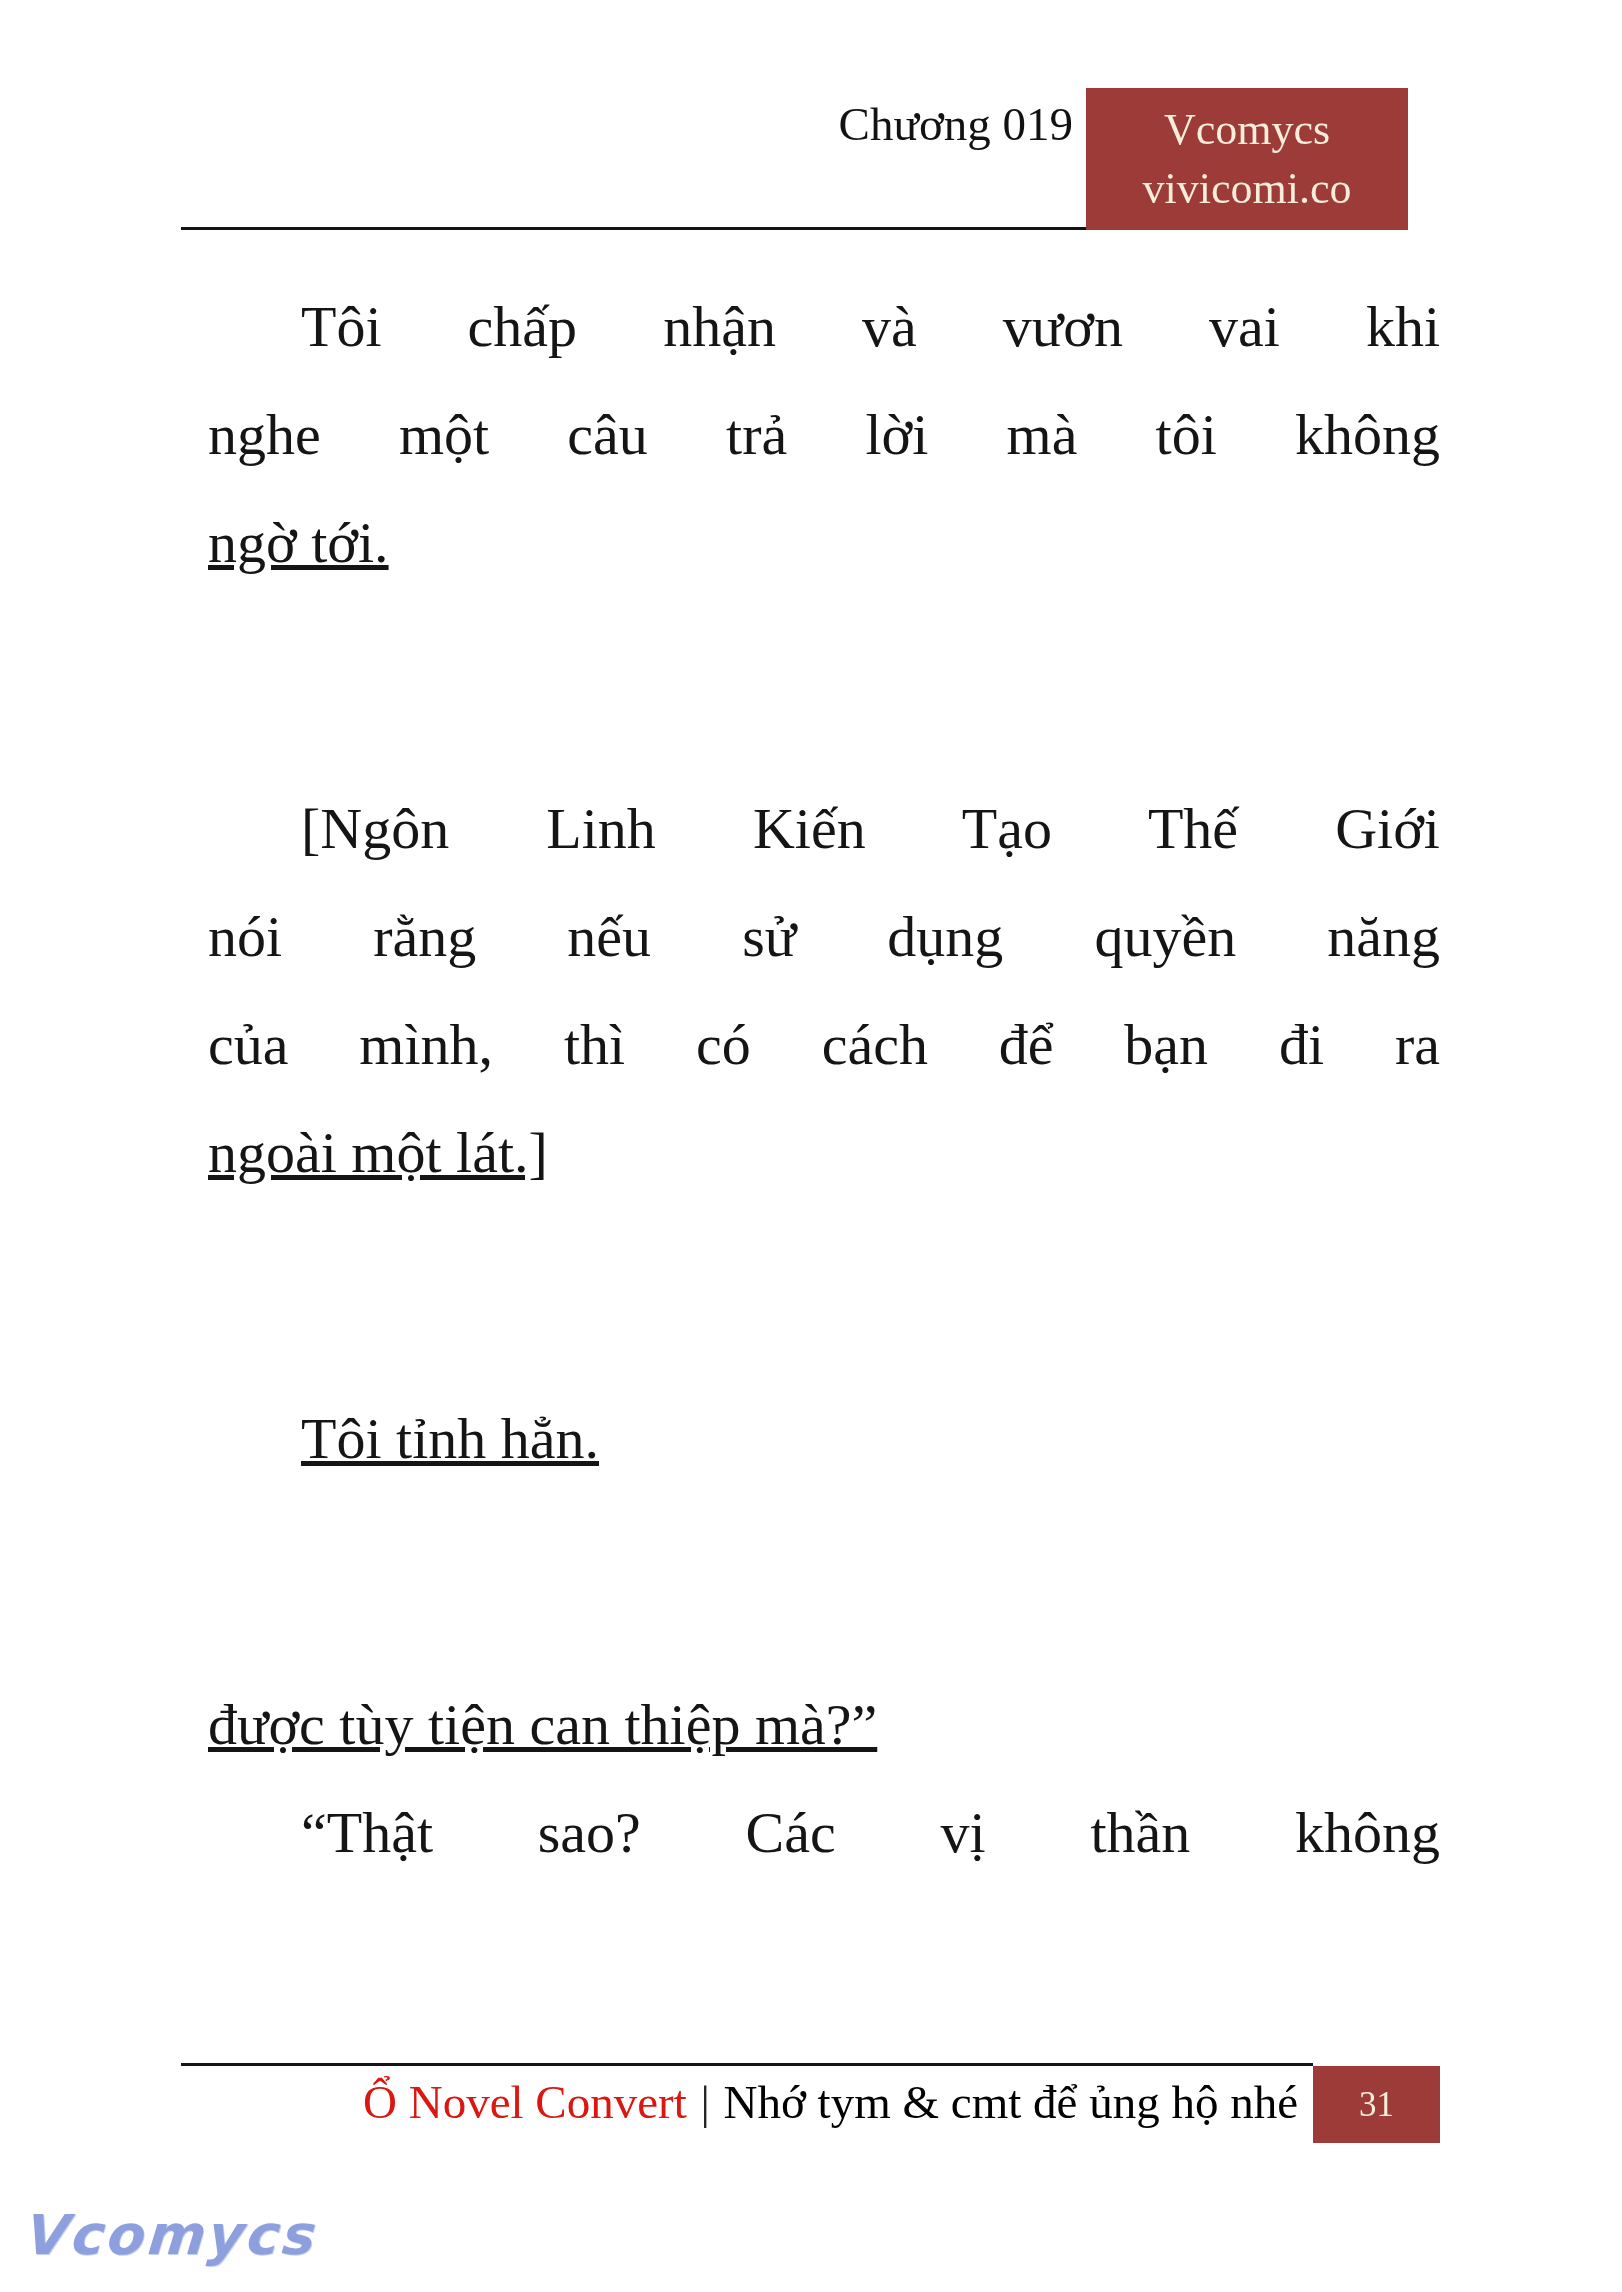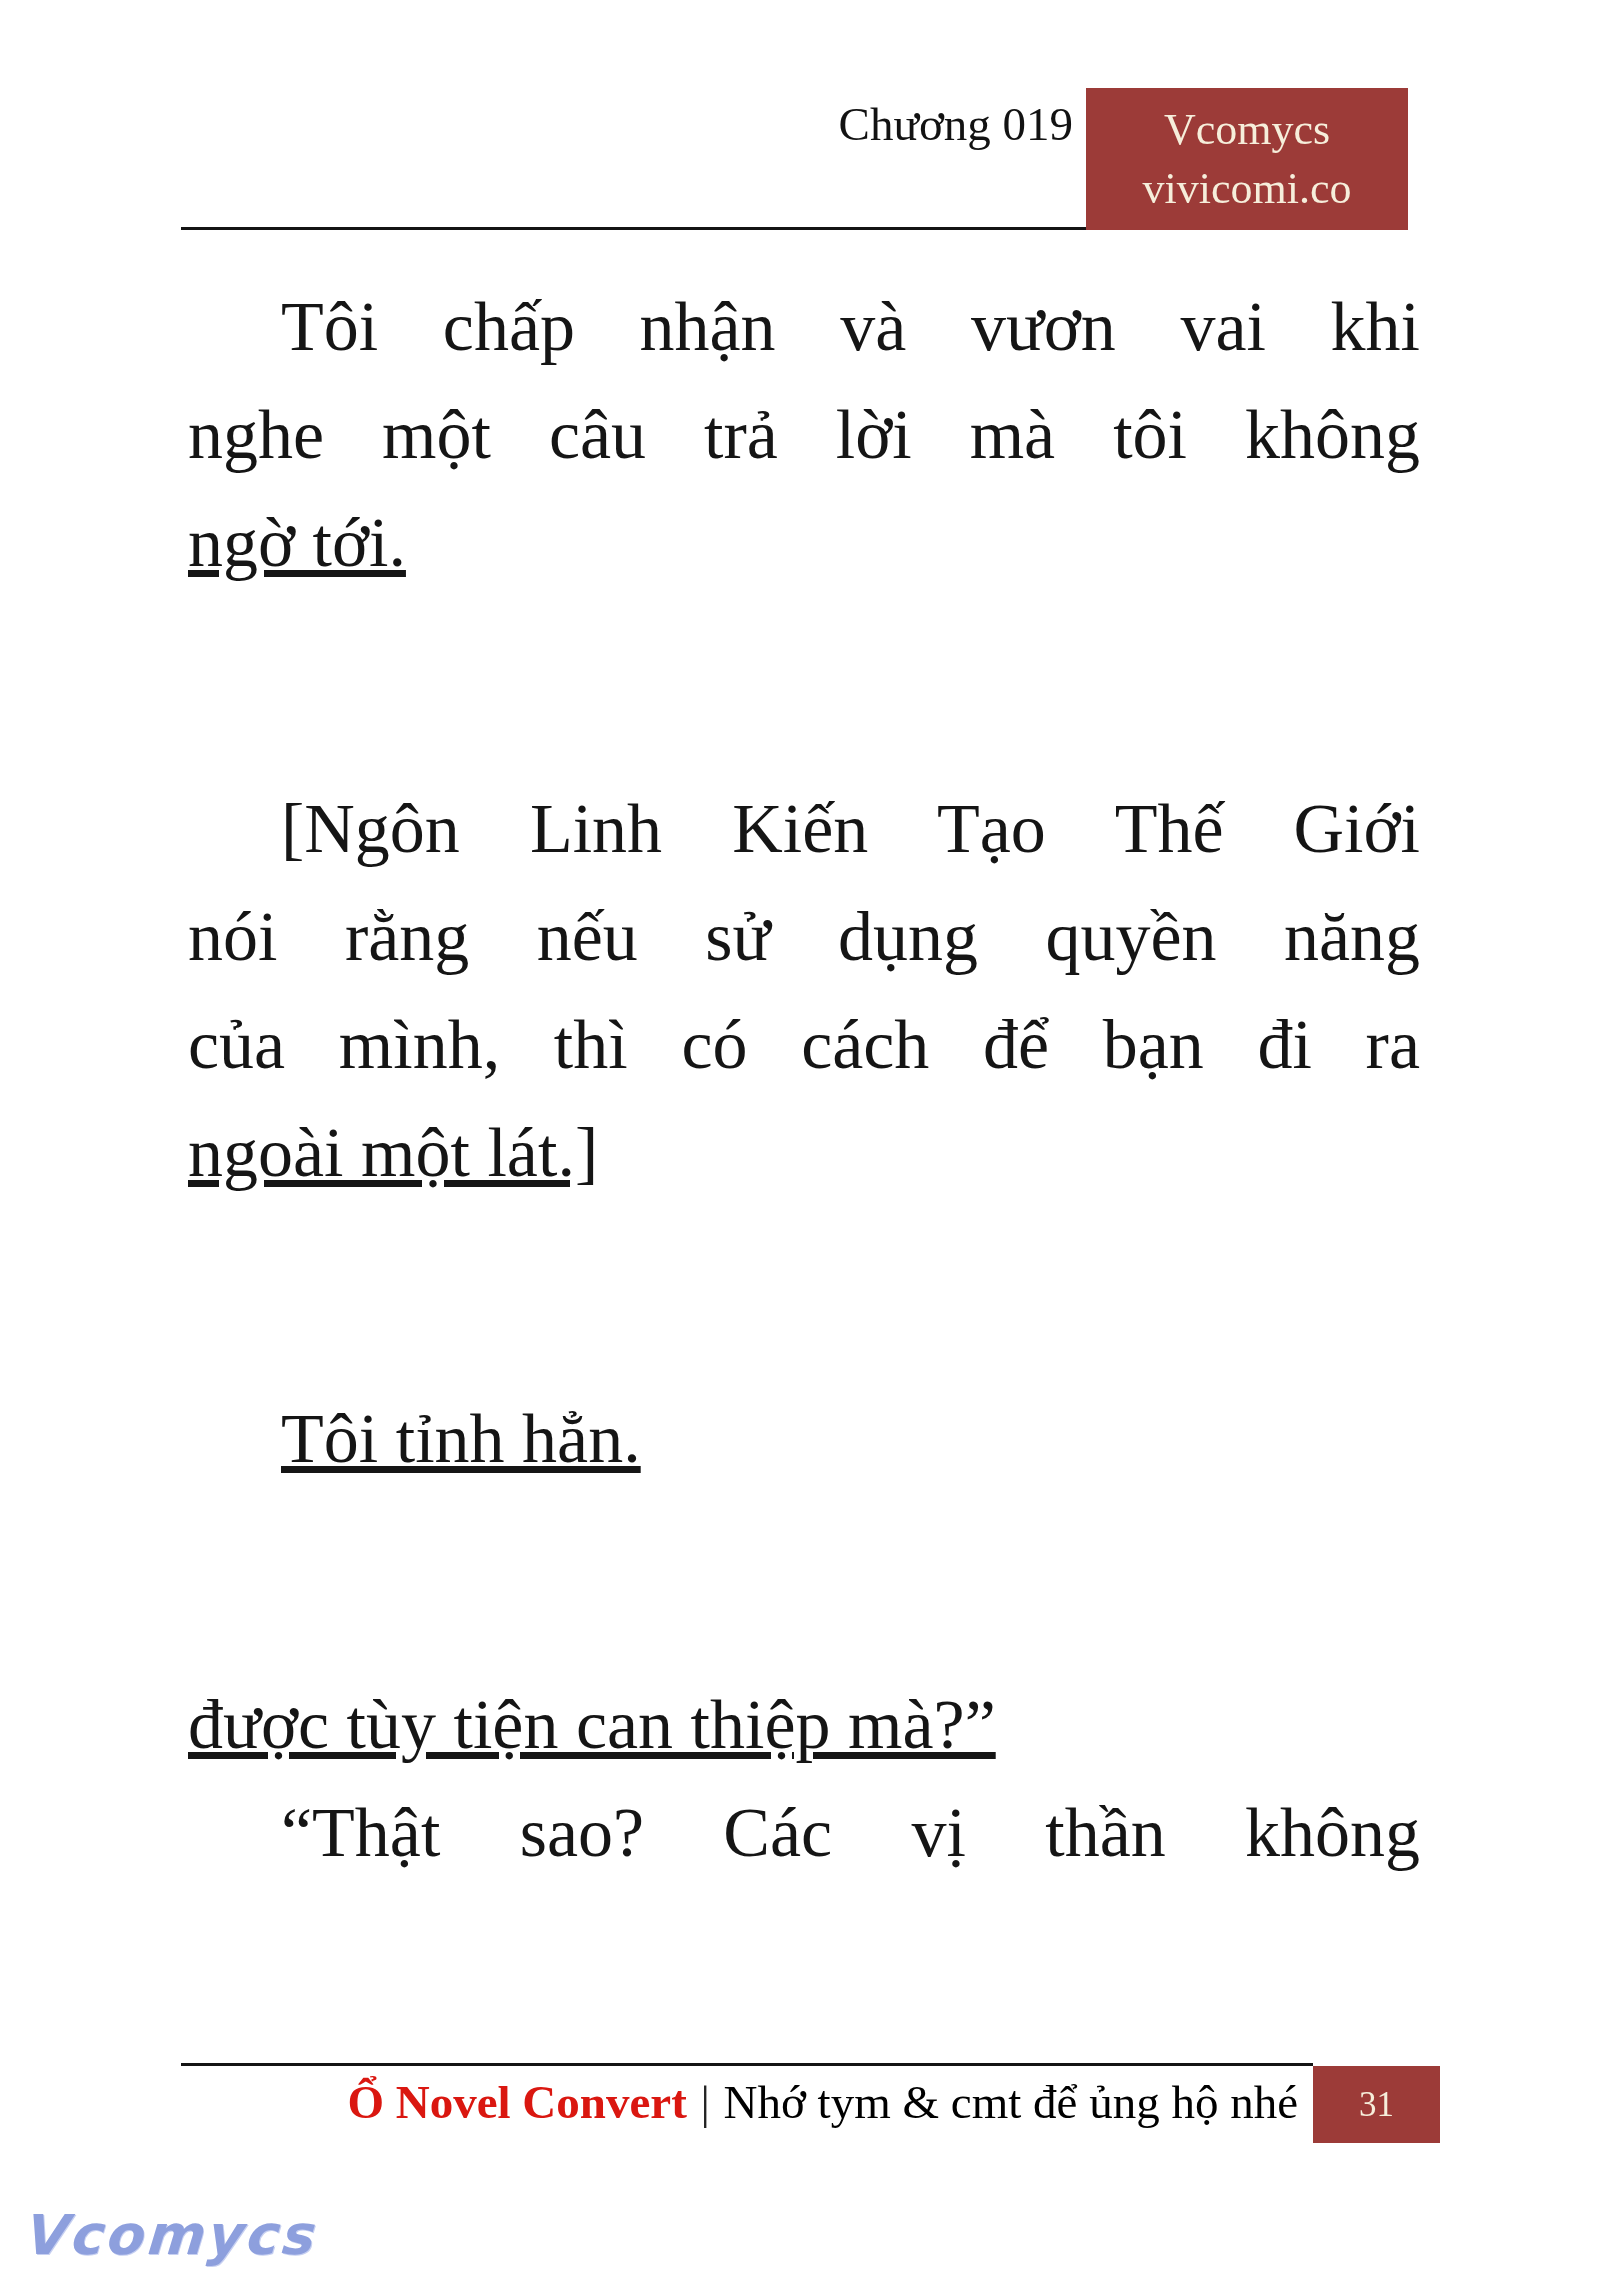--- a/index.html
+++ b/index.html
@@ -41,23 +41,23 @@
   .header-rule {
     position: absolute;
     left: 181px; top: 227px;
     width: 905px; height: 2.9px;
     background: #141414;
   }
 
   
   .body-text {
     position: absolute;
-    left: 188px; top: 273px;
+    left: 208px; top: 273px;
     width: 1232px;
-    font-size: 70px;
+    font-size: 58px;
     line-height: 108px;
     color: #151515;
   }
   .para { margin: 0 0 178px 0; }
   .bline { text-align: justify; text-align-last: justify; }
   .bline.first { text-indent: 93px; }
   .bline.last { text-align-last: left; text-decoration: underline; }
 
   
   .footer-rule {
@@ -68,21 +68,21 @@
   }
   .footer-bar {
     position: absolute;
     left: 181px; top: 2068px;
     width: 1117px;
     text-align: right;
     white-space: nowrap;
     font-size: 47px;
     line-height: 69px;
   }
-  .footer-brand { color: #da1710; font-weight: bold; }
+  .footer-brand { color: #da1710; font-weight: normal; }
   .footer-sep { color: #222222; padding: 0 13.7px; font-weight: normal; }
   .footer-note { color: #000000; }
   .page-badge {
     position: absolute;
     left: 1313px; top: 2066px;
     width: 127px; height: 77px;
     background: #9c3b38;
     color: #f6eedb;
     display: flex;
     align-items: center;

